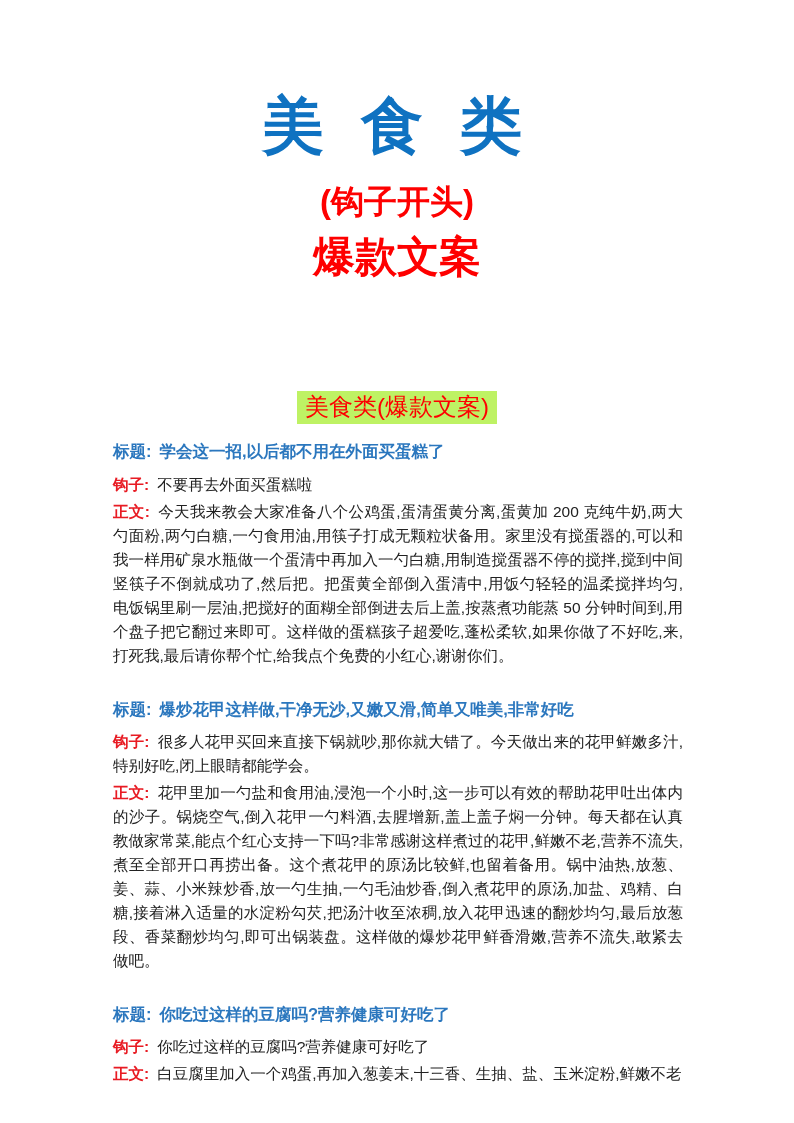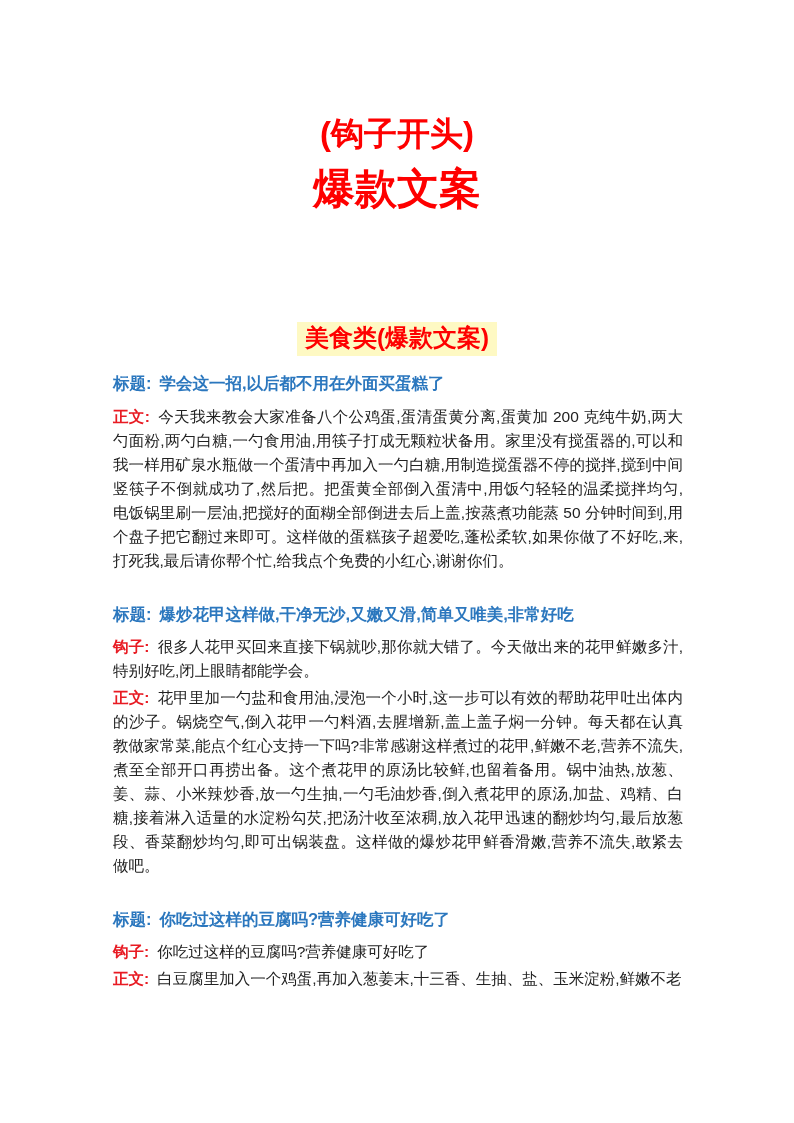--- a/index.html
+++ b/index.html
@@ -40,24 +40,24 @@
     font-weight: bold;
     margin-top: 14px;
     line-height: 1.1;
   }
   .highlight-wrap {
     text-align: center;
     margin-top: 110px;
   }
   .highlight-heading {
     display: inline-block;
-    background: #fef9c3;
+    background: #bef264;
     color: #fe0000;
     font-size: 24px;
-    font-weight: bold;
+    font-weight: normal;
     padding: 2px 8px 3px;
     line-height: 1.2;
   }
   .content {
     width: 570px;
     margin: 16px 111px 0 113px;
   }
   .copy-section {
     margin-bottom: 30px;
   }
@@ -84,32 +84,34 @@
     font-weight: bold;
     margin-right: 8px;
   }
 </style>
 </head>
 <body>
 
 <div class="page">
 
   <div class="doc-header">
+    <div class="main-title">美 食 类</div>
     <div class="subtitle-hook">(钩子开头)</div>
     <div class="subtitle-copy">爆款文案</div>
   </div>
 
   <div class="highlight-wrap">
     <span class="highlight-heading">美食类(爆款文案)</span>
   </div>
 
   <div class="content">
 
     <div class="copy-section">
       <p class="sec-title"><span class="label-blue">标题:</span><span>学会这一招,以后都不用在外面买蛋糕了</span></p>
+      <p class="text-par"><span class="label-red">钩子:</span><span>不要再去外面买蛋糕啦</span></p>
       <p class="text-par"><span class="label-red">正文:</span><span>今天我来教会大家准备八个公鸡蛋,蛋清蛋黄分离,蛋黄加 200 克纯牛奶,两大勺面粉,两勺白糖,一勺食用油,用筷子打成无颗粒状备用。家里没有搅蛋器的,可以和我一样用矿泉水瓶做一个蛋清中再加入一勺白糖,用制造搅蛋器不停的搅拌,搅到中间竖筷子不倒就成功了,然后把。把蛋黄全部倒入蛋清中,用饭勺轻轻的温柔搅拌均匀,电饭锅里刷一层油,把搅好的面糊全部倒进去后上盖,按蒸煮功能蒸 50 分钟时间到,用个盘子把它翻过来即可。这样做的蛋糕孩子超爱吃,蓬松柔软,如果你做了不好吃,来,打死我,最后请你帮个忙,给我点个免费的小红心,谢谢你们。</span></p>
     </div>
 
     <div class="copy-section">
       <p class="sec-title"><span class="label-blue">标题:</span><span>爆炒花甲这样做,干净无沙,又嫩又滑,简单又唯美,非常好吃</span></p>
       <p class="text-par"><span class="label-red">钩子:</span><span>很多人花甲买回来直接下锅就吵,那你就大错了。今天做出来的花甲鲜嫩多汁,特别好吃,闭上眼睛都能学会。</span></p>
       <p class="text-par"><span class="label-red">正文:</span><span>花甲里加一勺盐和食用油,浸泡一个小时,这一步可以有效的帮助花甲吐出体内的沙子。锅烧空气,倒入花甲一勺料酒,去腥增新,盖上盖子焖一分钟。每天都在认真教做家常菜,能点个红心支持一下吗?非常感谢这样煮过的花甲,鲜嫩不老,营养不流失,煮至全部开口再捞出备。这个煮花甲的原汤比较鲜,也留着备用。锅中油热,放葱、姜、蒜、小米辣炒香,放一勺生抽,一勺毛油炒香,倒入煮花甲的原汤,加盐、鸡精、白糖,接着淋入适量的水淀粉勾芡,把汤汁收至浓稠,放入花甲迅速的翻炒均匀,最后放葱段、香菜翻炒均匀,即可出锅装盘。这样做的爆炒花甲鲜香滑嫩,营养不流失,敢紧去做吧。</span></p>
     </div>
 
     <div class="copy-section">

